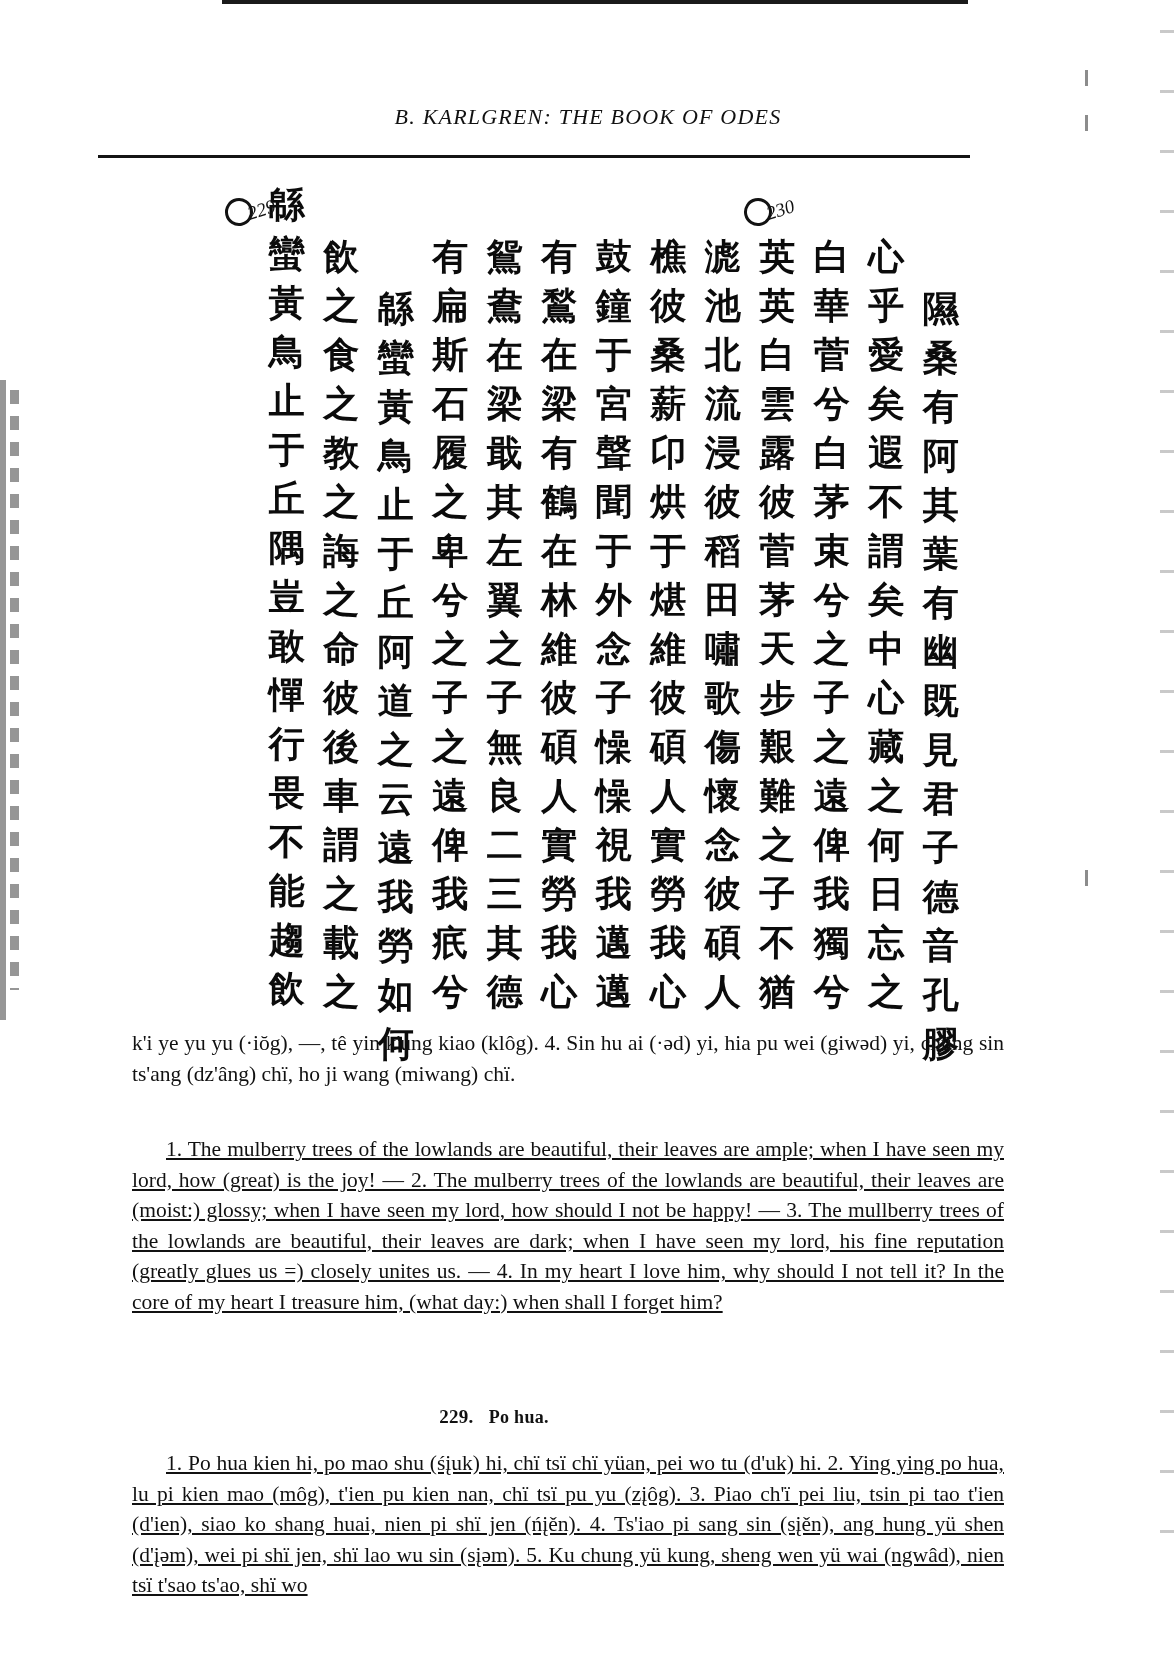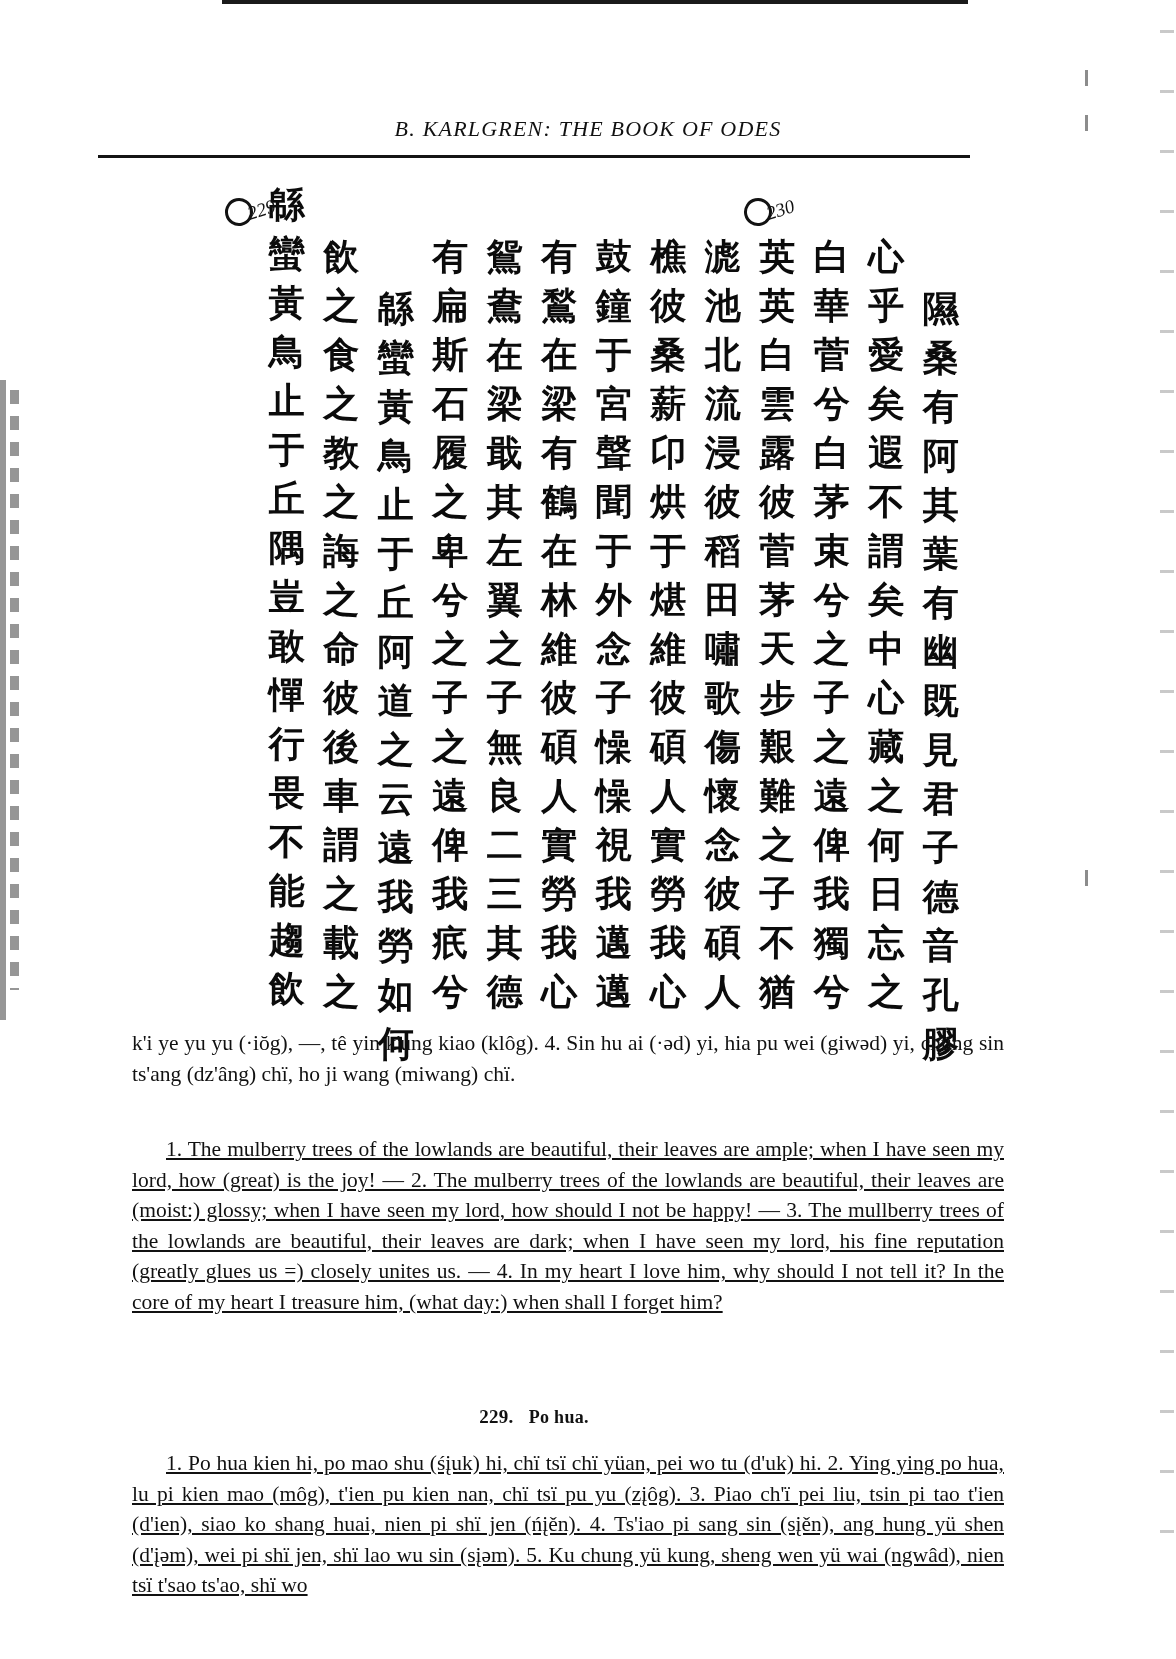--- a/index.html
+++ b/index.html
@@ -63,21 +63,21 @@
     position: absolute;
     width: 3px;
     height: 16px;
     background: rgba(0,0,0,0.45);
   }
 
   
   .running-head {
     position: absolute;
     left: 0;
-    top: 116px;
+    top: 104px;
     width: 1176px;
     text-align: center;
     font-style: italic;
     font-size: 22px;
     letter-spacing: 1.2px;
     font-family: "Liberation Serif", serif;
   }
   .head-rule {
     position: absolute;
     left: 98px;
@@ -160,21 +160,20 @@
   .indent { text-indent: 34px; text-decoration: underline; }
 
   .ode-heading {
     position: absolute;
     left: 0;
     width: 988px;
     text-align: center;
     font-size: 19px;
     font-weight: 700;
     letter-spacing: .3px;
-    padding-left: 40px;
   }
   .ode-heading .title { font-size: 18px; }
 </style>
 </head>
 <body>
 
 <div class="page-top-rule"></div>
 <div class="edge-left-noise"></div>
 <div class="edge-right-noise"></div>
 <div class="margin-tick" style="left:1085px; top:70px;"></div>

